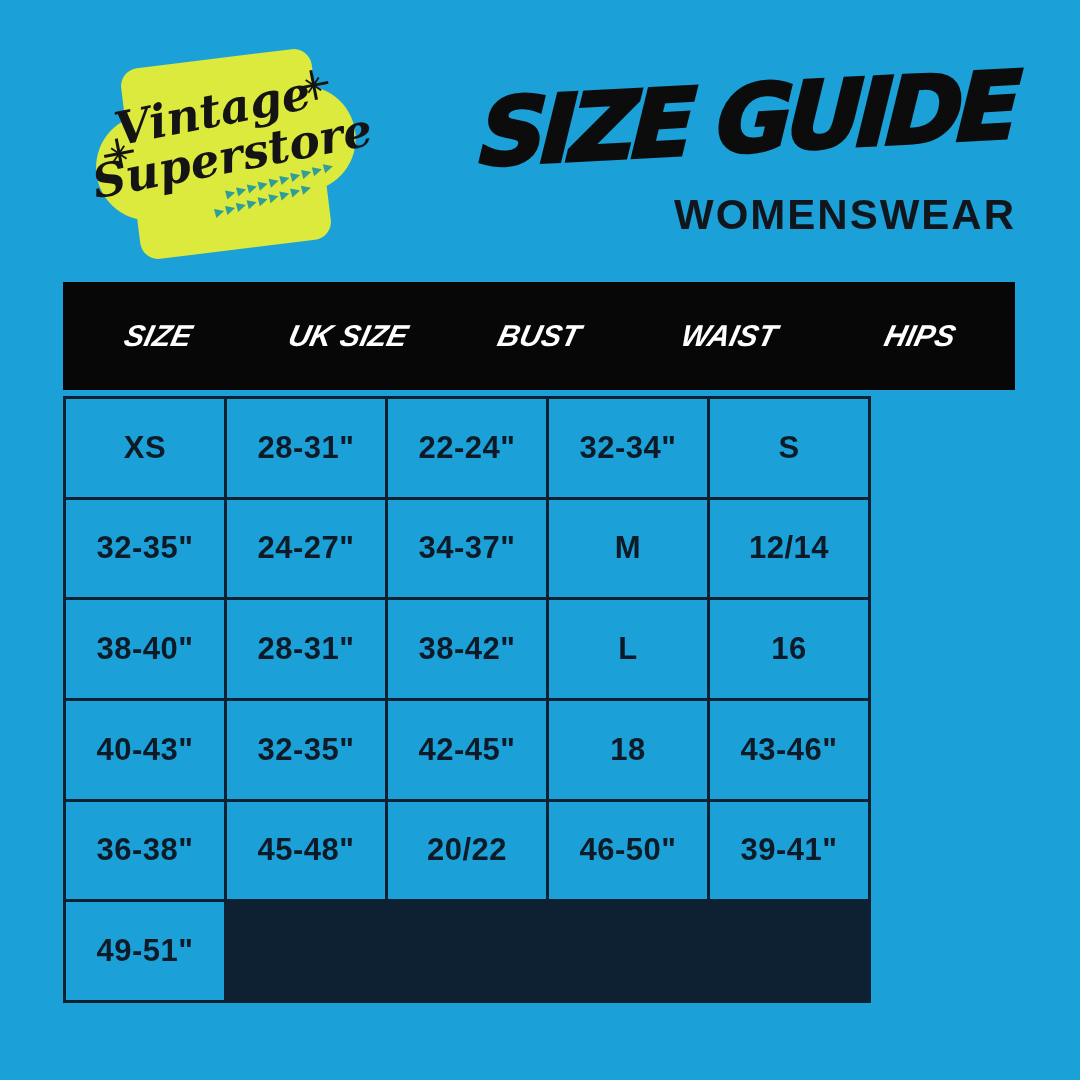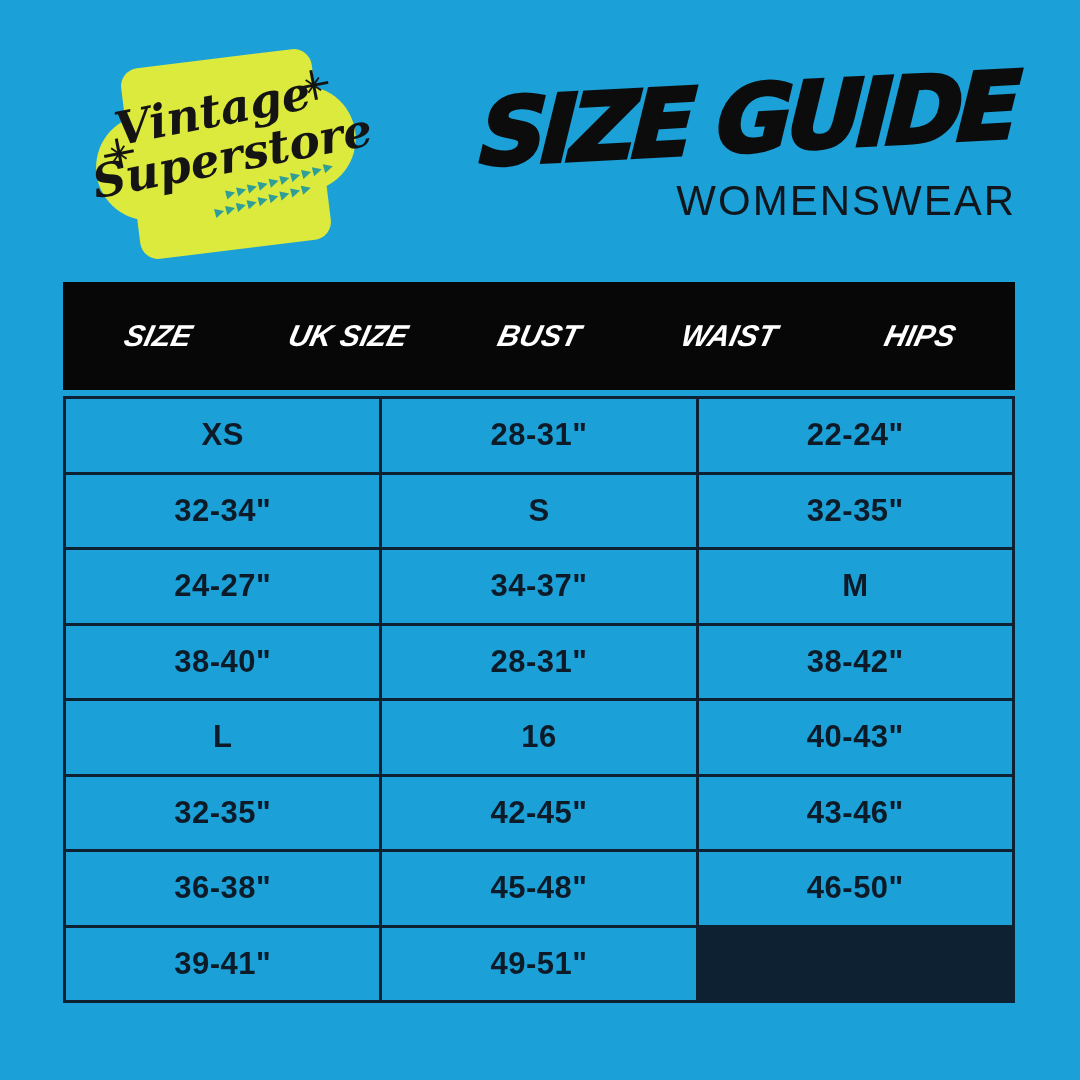--- a/index.html
+++ b/index.html
@@ -64,46 +64,46 @@
     font-weight:bold;font-style:italic;
     font-size:92px;line-height:1.05;
     letter-spacing:-5px;
     color:#0c0c0c;
     -webkit-text-stroke:4px #0c0c0c;
     transform:rotate(-3deg) skewX(-6deg);
     transform-origin:right center;
     white-space:nowrap;
   }
   .sub-title{
-    margin-top:22px;
-    font-weight:normal;font-size:42px;letter-spacing:2px;
+    margin-top:36px;
+    font-weight:bold;font-size:42px;letter-spacing:2px;
     color:#10161c;
     white-space:nowrap;
   }
 
   
   .size-table-header{
     position:absolute;left:63px;top:282px;width:952px;height:108px;
     background:var(--headerbg,#070707);
     display:grid;grid-template-columns:repeat(5,1fr);
     align-items:center;
   }
   .hcell{
     color:var(--headertext,#ffffff);
     font-weight:bold;font-style:italic;
     font-size:30px;text-align:center;
     transform:skewX(-13deg);
     font-family:"Liberation Sans", sans-serif;
   }
   .size-table-grid{
-    position:absolute;left:63px;top:396px;width:952px;height:607px;
+    position:absolute;left:63px;top:396px;width:808px;height:607px;
     background:var(--border,#0e2132);
     border:3px solid var(--border,#0e2132);
     display:grid;
-    grid-template-columns:repeat(3,1fr);
+    grid-template-columns:repeat(5,1fr);
     grid-auto-rows:1fr;
     gap:3px;
     box-sizing:border-box;
   }
   .cell{
     background:var(--bg,#1ba1d8);
     display:flex;align-items:center;justify-content:center;
     color:var(--celltext,#0d1b28);
     font-weight:bold;font-size:31px;
     font-family:"Liberation Sans", sans-serif;
@@ -157,29 +157,32 @@
   <div class="size-table-grid">
       <div class="cell">XS</div>
       <div class="cell">28-31"</div>
       <div class="cell">22-24"</div>
       <div class="cell">32-34"</div>
       <div class="cell">S</div>
       <div class="cell">32-35"</div>
       <div class="cell">24-27"</div>
       <div class="cell">34-37"</div>
       <div class="cell">M</div>
+      <div class="cell">12/14</div>
       <div class="cell">38-40"</div>
       <div class="cell">28-31"</div>
       <div class="cell">38-42"</div>
       <div class="cell">L</div>
       <div class="cell">16</div>
       <div class="cell">40-43"</div>
       <div class="cell">32-35"</div>
       <div class="cell">42-45"</div>
+      <div class="cell">18</div>
       <div class="cell">43-46"</div>
       <div class="cell">36-38"</div>
       <div class="cell">45-48"</div>
+      <div class="cell">20/22</div>
       <div class="cell">46-50"</div>
       <div class="cell">39-41"</div>
       <div class="cell">49-51"</div>
     </div>
 
 </div>
 
 </body></html>

